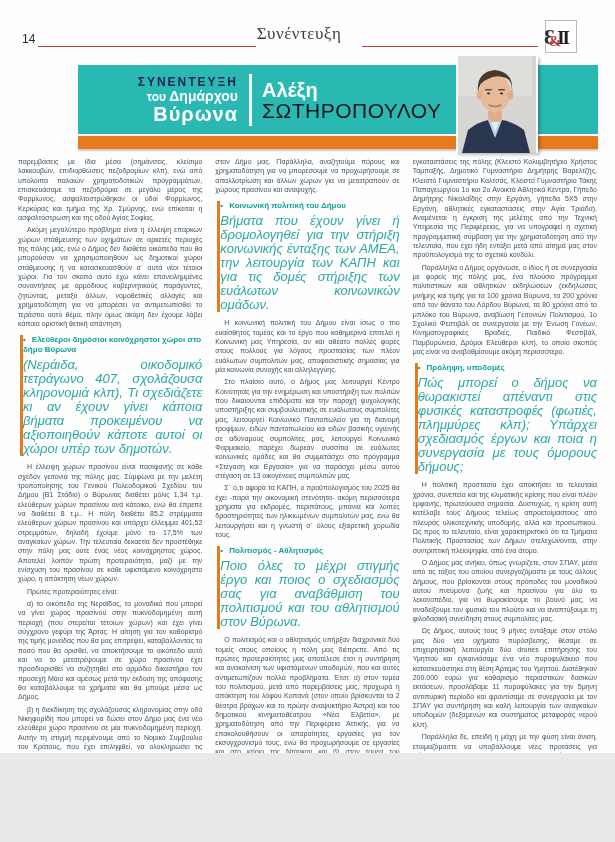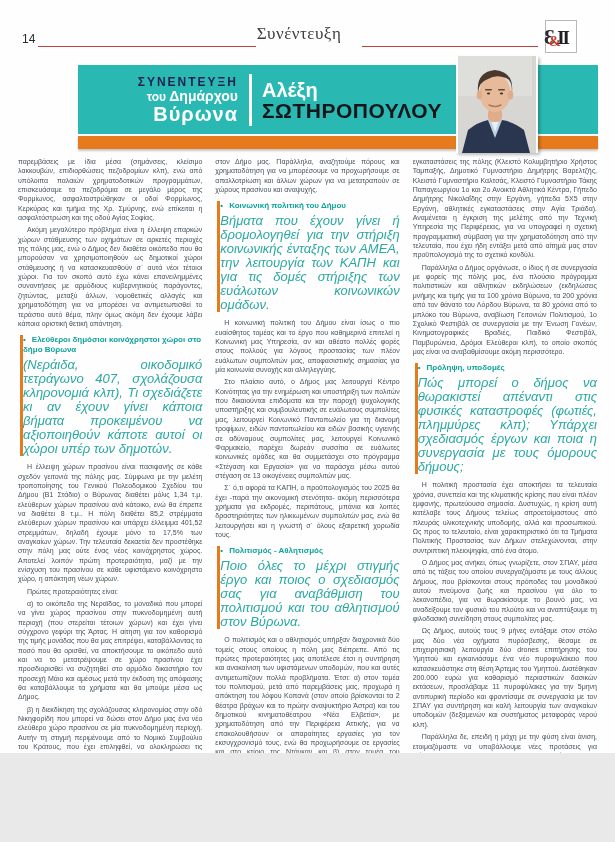--- a/index.html
+++ b/index.html
@@ -25,21 +25,21 @@
   .mast{position:absolute;left:78px;top:65px;width:520px;height:69px;background:#2ab9b2;}
   .mast-inner{position:absolute;left:0;top:0;height:100%;display:flex;align-items:center;}
   .kicker{width:160px;text-align:right;line-height:1.05;margin-top:2px;}
   .kicker-l1{font-size:12px;font-weight:bold;color:#1f2251;letter-spacing:2px;padding-left:47px;}
   .kicker-l2{font-size:14px;font-weight:bold;color:#ffffff;}
   .kicker-l2 .small{font-size:12px;}
   .kicker-l3{font-size:20px;font-weight:bold;color:#ffffff;letter-spacing:1px;}
   .mast-div{width:3px;height:52px;background:#ffffff;margin:0 10px 0 11px;}
   .name{line-height:1.02;margin-top:2px;}
   .name-first{font-size:20px;font-weight:bold;color:#ffffff;}
-  .name-last{font-size:21px;font-weight:bold;color:#17171b;letter-spacing:.5px;}
+  .name-last{font-size:21px;font-weight:normal;color:#17171b;letter-spacing:.5px;}
 
   
   .mast-orange{position:absolute;left:78px;top:136px;width:520px;height:13px;background:#e67a1d;
         box-shadow:0 2px 2px rgba(0,0,0,.22);}
 
   
   .photo{position:absolute;left:456px;top:56px;width:78px;height:97px;
         border-left:2px solid #fff;border-right:2px solid #fff;background:#d6d5d2;
         box-shadow:2px 2px 3px rgba(0,0,0,.25);}
   .photo svg{display:block;}

